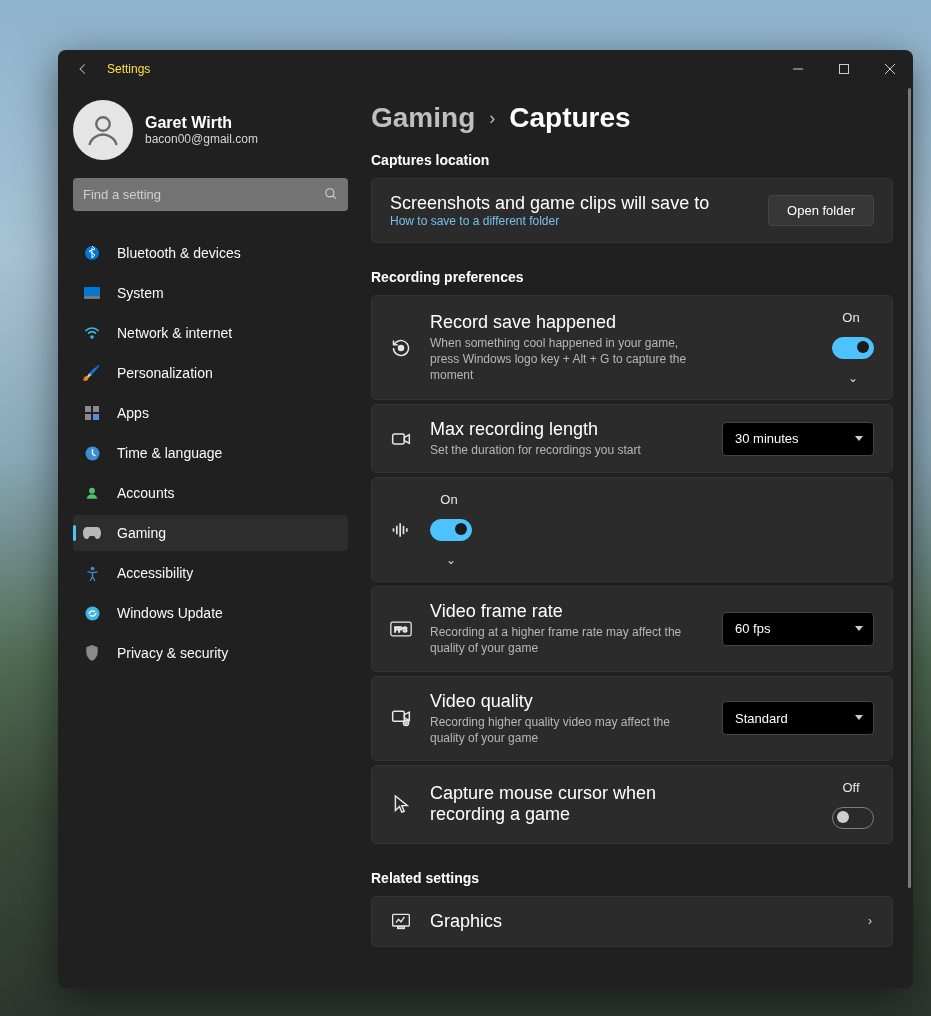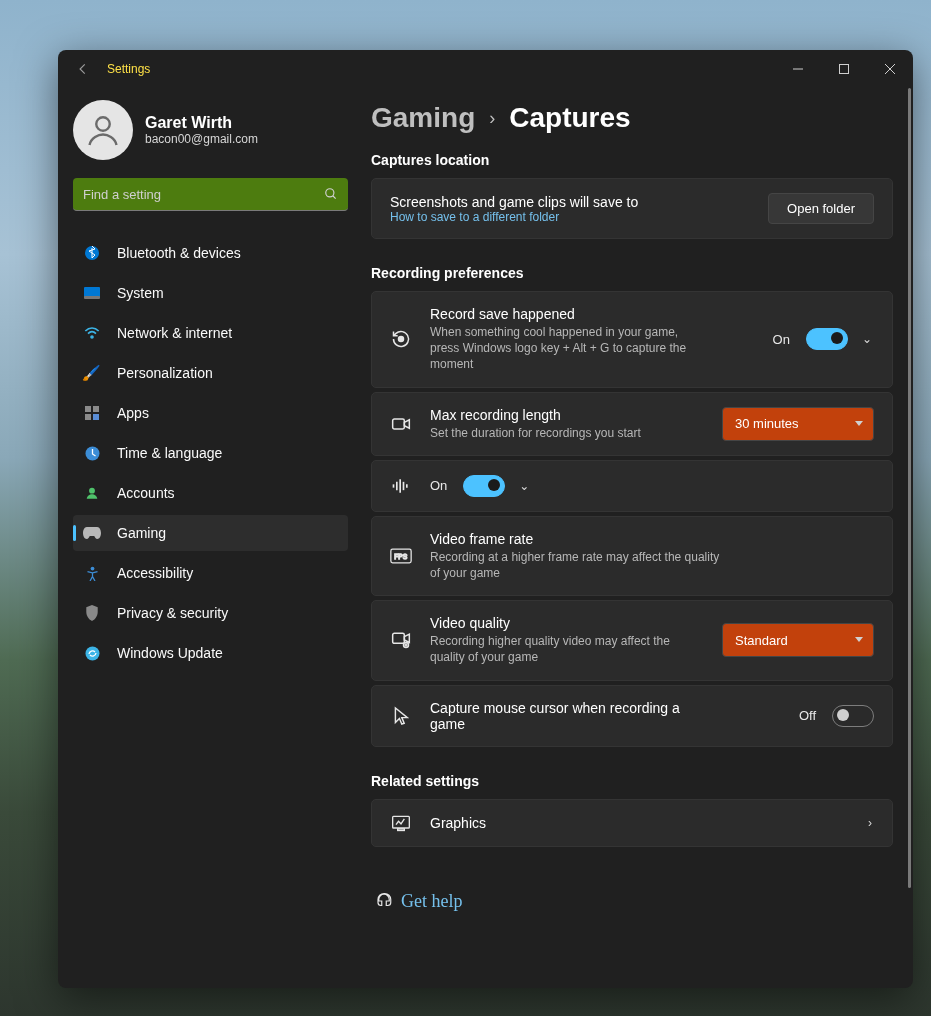--- a/index.html
+++ b/index.html
@@ -74,21 +74,21 @@
     margin-bottom: 18px;
   }
   .avatar {
     width: 60px; height: 60px; border-radius: 50%;
     background:#e5e5e5;
     display:flex; align-items:center; justify-content:center;
   }
   .profile-name { font-size:16px; font-weight:600; color:#fff; }
   .profile-mail { font-size:12px; color:#d6d6d6; }
   .search {
-    background:#4d7c0f;
+    background:#737373;
     border-radius:4px;
     height:32px;
     display:flex; align-items:center;
     padding: 0 10px;
     border-bottom: 1px solid #7a7a7a;
     margin-bottom: 24px;
     color:#d0d0d0;
     font-size:13px;
   }
   .search span.ph { flex:1; }
@@ -139,29 +139,29 @@
     border:1px solid #343434;
     border-radius:5px;
     padding: 14px 18px;
     display:flex; align-items:center;
     gap:18px;
     margin-bottom:4px;
   }
   .card + .card{ margin-top:3px;}
   .card .lefticon{ width:22px; display:flex; justify-content:center; color:#e6e6e6; }
   .card .txt{ flex:1; }
-  .card .title{ font-size:14px; color:#fff; }
+  .card .title{ font-size:18px; color:#fff; }
   .card .desc{ font-size:12px; color:#b7b7b7; margin-top:2px; line-height:1.35; }
   .link { color:#75c0ec; font-size:12px; }
   .btn {
     background:#373737; border:1px solid #454545; border-radius:4px;
     padding:7px 18px; font-size:13px; color:#fff;
   }
   .select {
-    background:#c2410c; border:1px solid #454545; border-radius:4px;
+    background:#000000; border:1px solid #454545; border-radius:4px;
     height:32px; padding:0 30px 0 12px; font-size:13px; color:#fff;
     position:relative; display:flex; align-items:center;
     min-width: 108px;
   }
   .select::after{
     content:"";
     position:absolute; right:10px; top:13px;
     border-left:4px solid transparent; border-right:4px solid transparent;
     border-top:5px solid #d0d0d0;
   }
@@ -178,21 +178,21 @@
   .toggle:not(.on) .knob{ left:4px; background:#cfcfcf; }
   .togglelabel{ font-size:13px; color:#e8e8e8; margin-right:4px; }
   .chev{ color:#d8d8d8; font-size:12px; padding:0 2px; }
   .help{
     display:flex; gap:8px; align-items:center;
     font-size:18px; color:#75c0ec;
     padding: 18px 4px 0 4px;
     font-family: Liberation Serif, serif;
   }
   .group{ margin-bottom: 26px; }
-  .right-cluster{ display:flex; align-items:center; gap:12px; }
+  .right-cluster{ display:flex; align-items:center; gap:12px;flex-direction:column; }
 </style>
 </head>
 <body>
 
 <div class="desktop">
   <div class="window">
 
     <div class="titlebar">
       <div class="title-back">
         <svg width="14" height="14" viewBox="0 0 24 24" fill="none" stroke="#cfcfcf" stroke-width="2">
@@ -318,34 +318,34 @@
               <span class="navicon">
                 <svg width="15" height="15" viewBox="0 0 24 24" fill="#3c8dd6">
                   <circle cx="12" cy="4" r="3"></circle>
                   <path d="M4 9l8 2 8-2-8 2v6l-4 7 4-7 4 7-4-7v-6z" stroke="#3c8dd6" stroke-width="2" fill="none"></path>
                 </svg>
               </span>
               <span>Accessibility</span>
             </li>
           <li class="navitem">
               <span class="navicon">
-                <svg width="14" height="16" viewBox="0 0 24 28" fill="#8a8a8a">
-                  <path d="M12 0l10 4v8c0 8-5 14-10 16C7 26 2 20 2 12V4z"></path>
-                </svg>
-              </span>
-              <span>Privacy &amp; security</span>
-            </li>
-          <li class="navitem">
-              <span class="navicon">
                 <svg width="15" height="15">
                   <circle cx="7.5" cy="7.5" r="7" fill="#3cb4e6"></circle>
                   <path d="M4 8a3.5 3.5 0 0 1 6-2M11 7a3.5 3.5 0 0 1-6 2" stroke="#fff" stroke-width="1.3" fill="none"></path>
                 </svg>
               </span>
               <span>Windows Update</span>
+            </li>
+          <li class="navitem">
+              <span class="navicon">
+                <svg width="14" height="16" viewBox="0 0 24 28" fill="#8a8a8a">
+                  <path d="M12 0l10 4v8c0 8-5 14-10 16C7 26 2 20 2 12V4z"></path>
+                </svg>
+              </span>
+              <span>Privacy &amp; security</span>
             </li>
         </ul>
       </div>
 
       <div class="content">
         <div class="scroll-indicator" style="height:800px;"></div>
 
         <div class="breadcrumb">
           <span class="parent">Gaming</span>
           <span class="sep">›</span>
@@ -426,20 +426,23 @@
             <div class="lefticon">
                 <svg width="22" height="16" viewBox="0 0 26 18" fill="none" stroke="#e6e6e6" stroke-width="1.5">
                   <rect x="1" y="1" width="24" height="16" rx="2"></rect>
                   <text x="5" y="12" font-size="8" fill="#e6e6e6" font-family="Arial">FPS</text>
                 </svg>
               </div>
             <div class="txt">
               <div class="title">Video frame rate</div>
               <div class="desc" style="max-width:290px">Recording at a higher frame rate may affect the quality of your game</div>
             </div>
+            <div class="select">
+                <span>60 fps</span>
+              </div>
           </div>
 
           <div class="card">
             <div class="lefticon">
                 <svg width="20" height="18" viewBox="0 0 24 20" fill="none" stroke="#e6e6e6" stroke-width="1.8">
                   <rect x="2" y="2" width="14" height="12" rx="2"></rect>
                   <path d="M16 6l6-3v10l-6-3z"></path>
                   <circle cx="18" cy="16" r="3"></circle>
                   <path d="M18 14v4M16 16h4"></path>
                 </svg>

